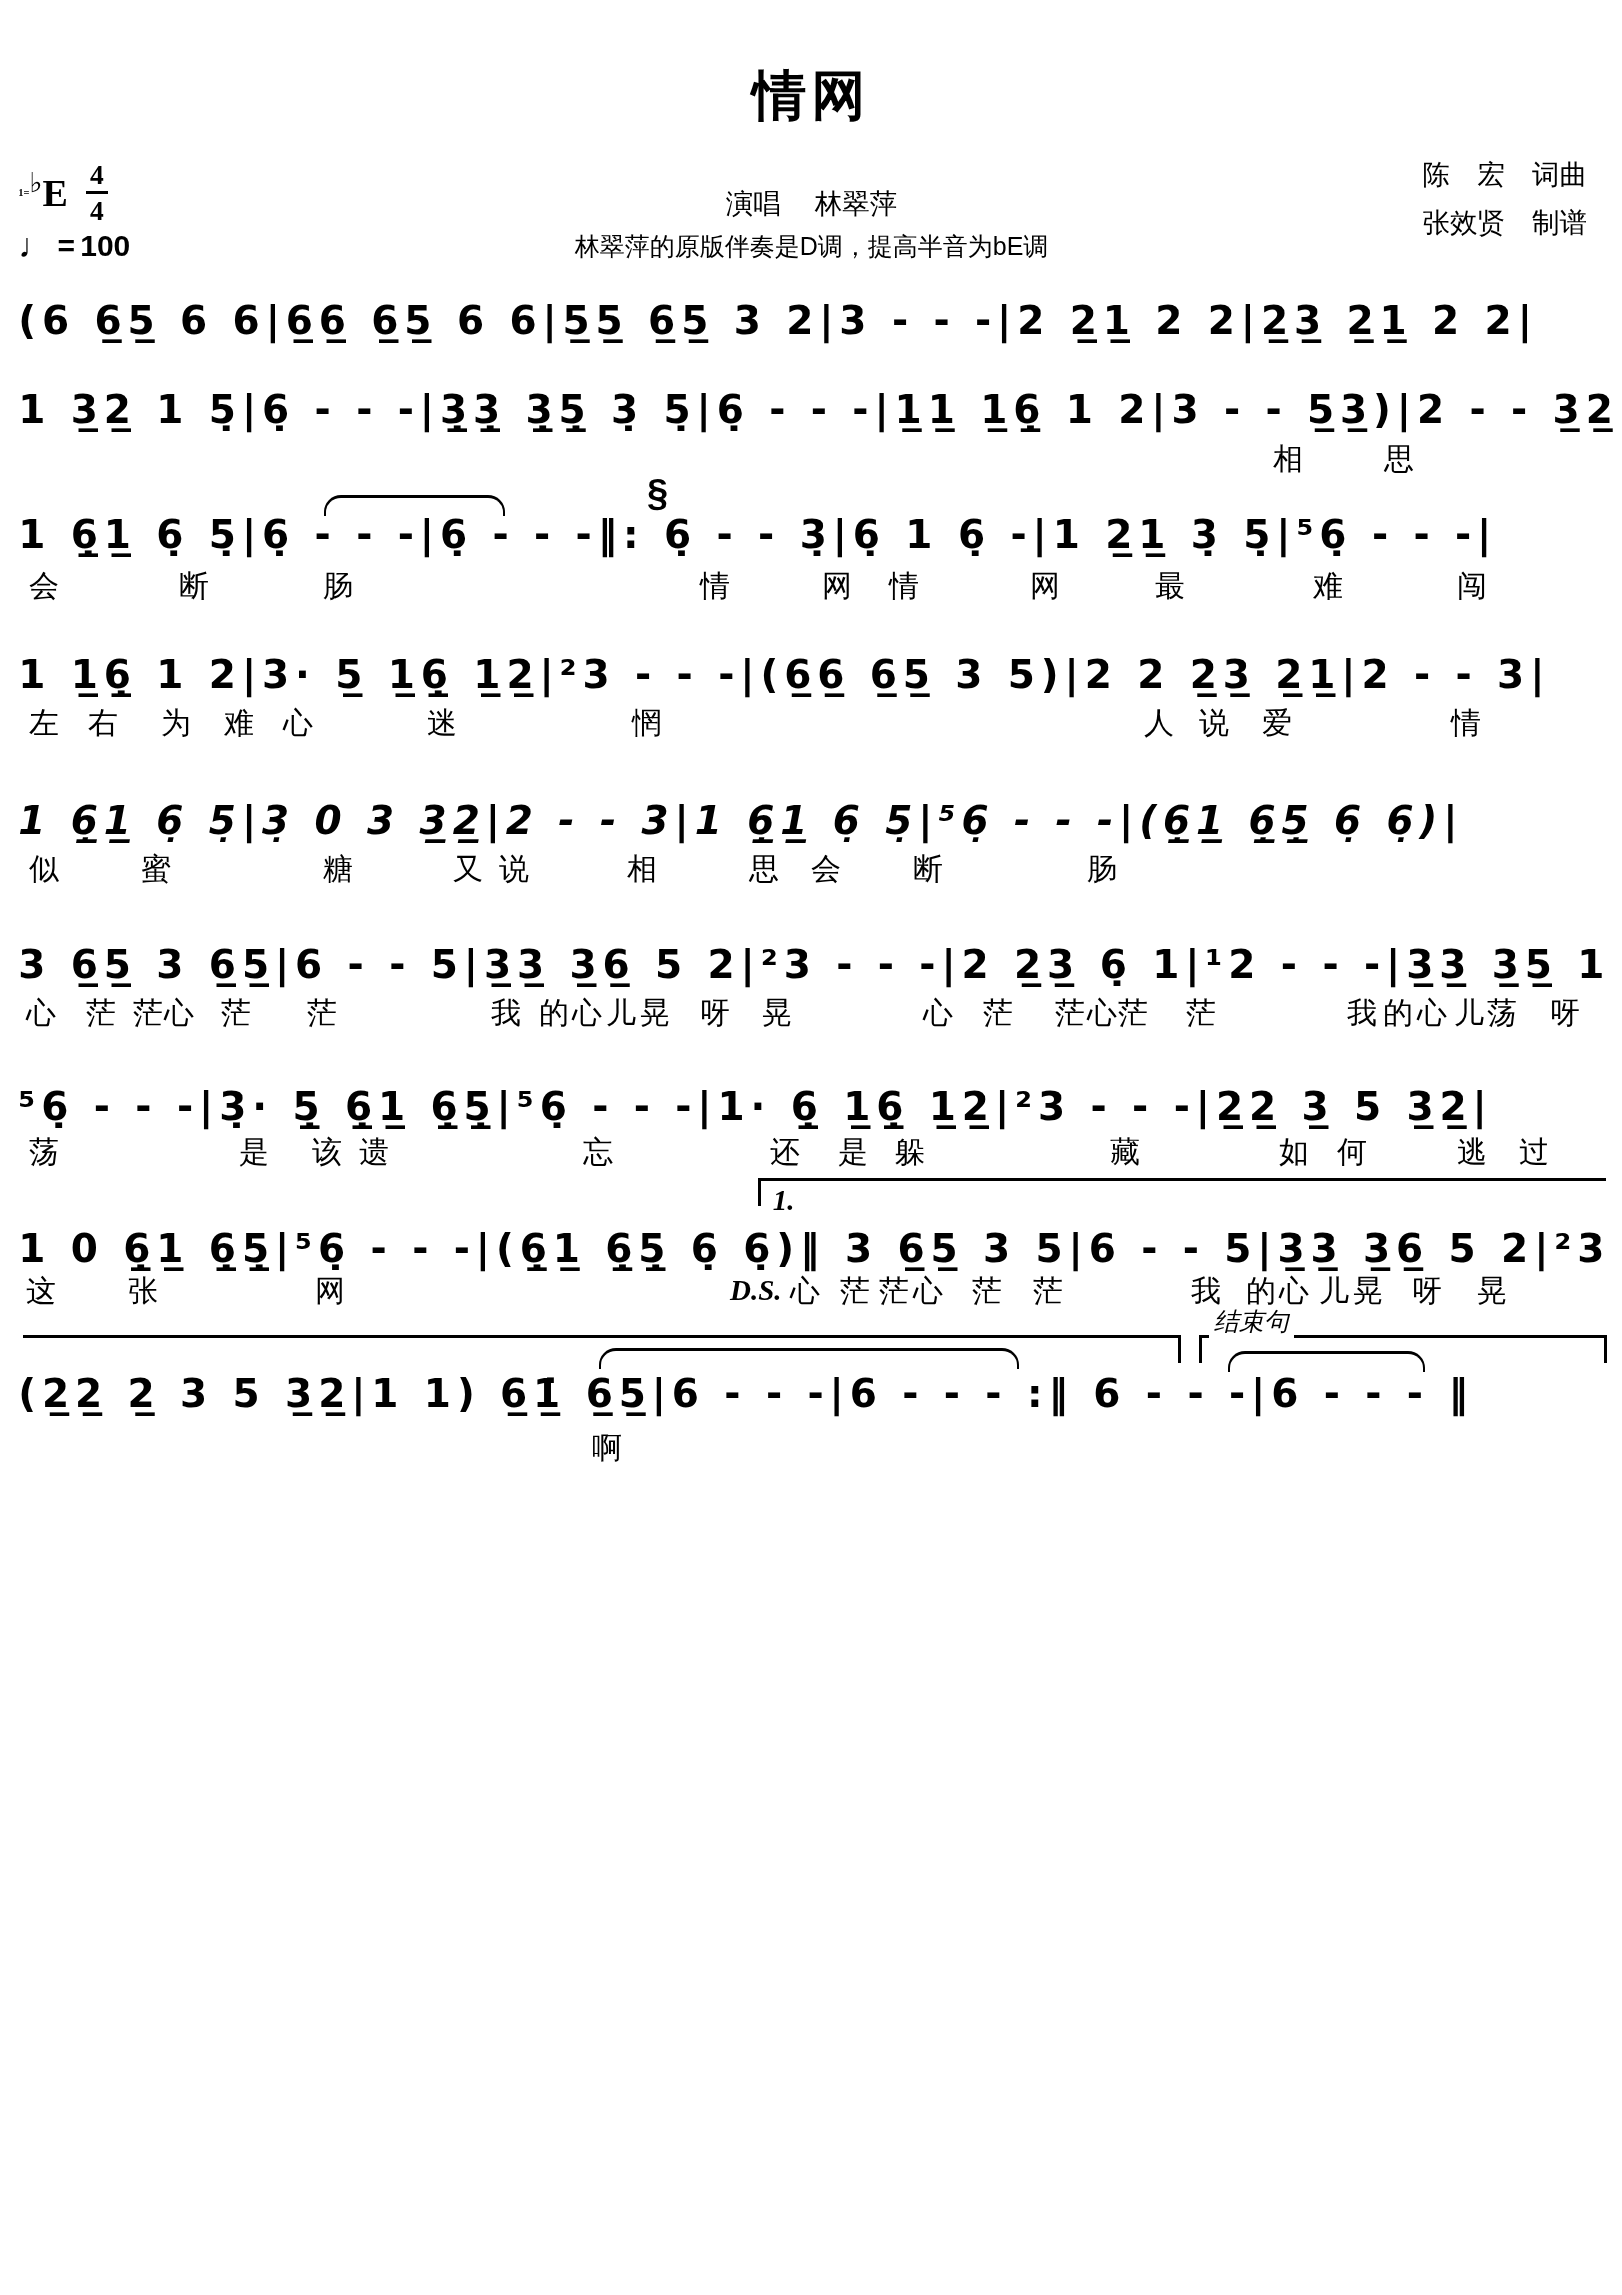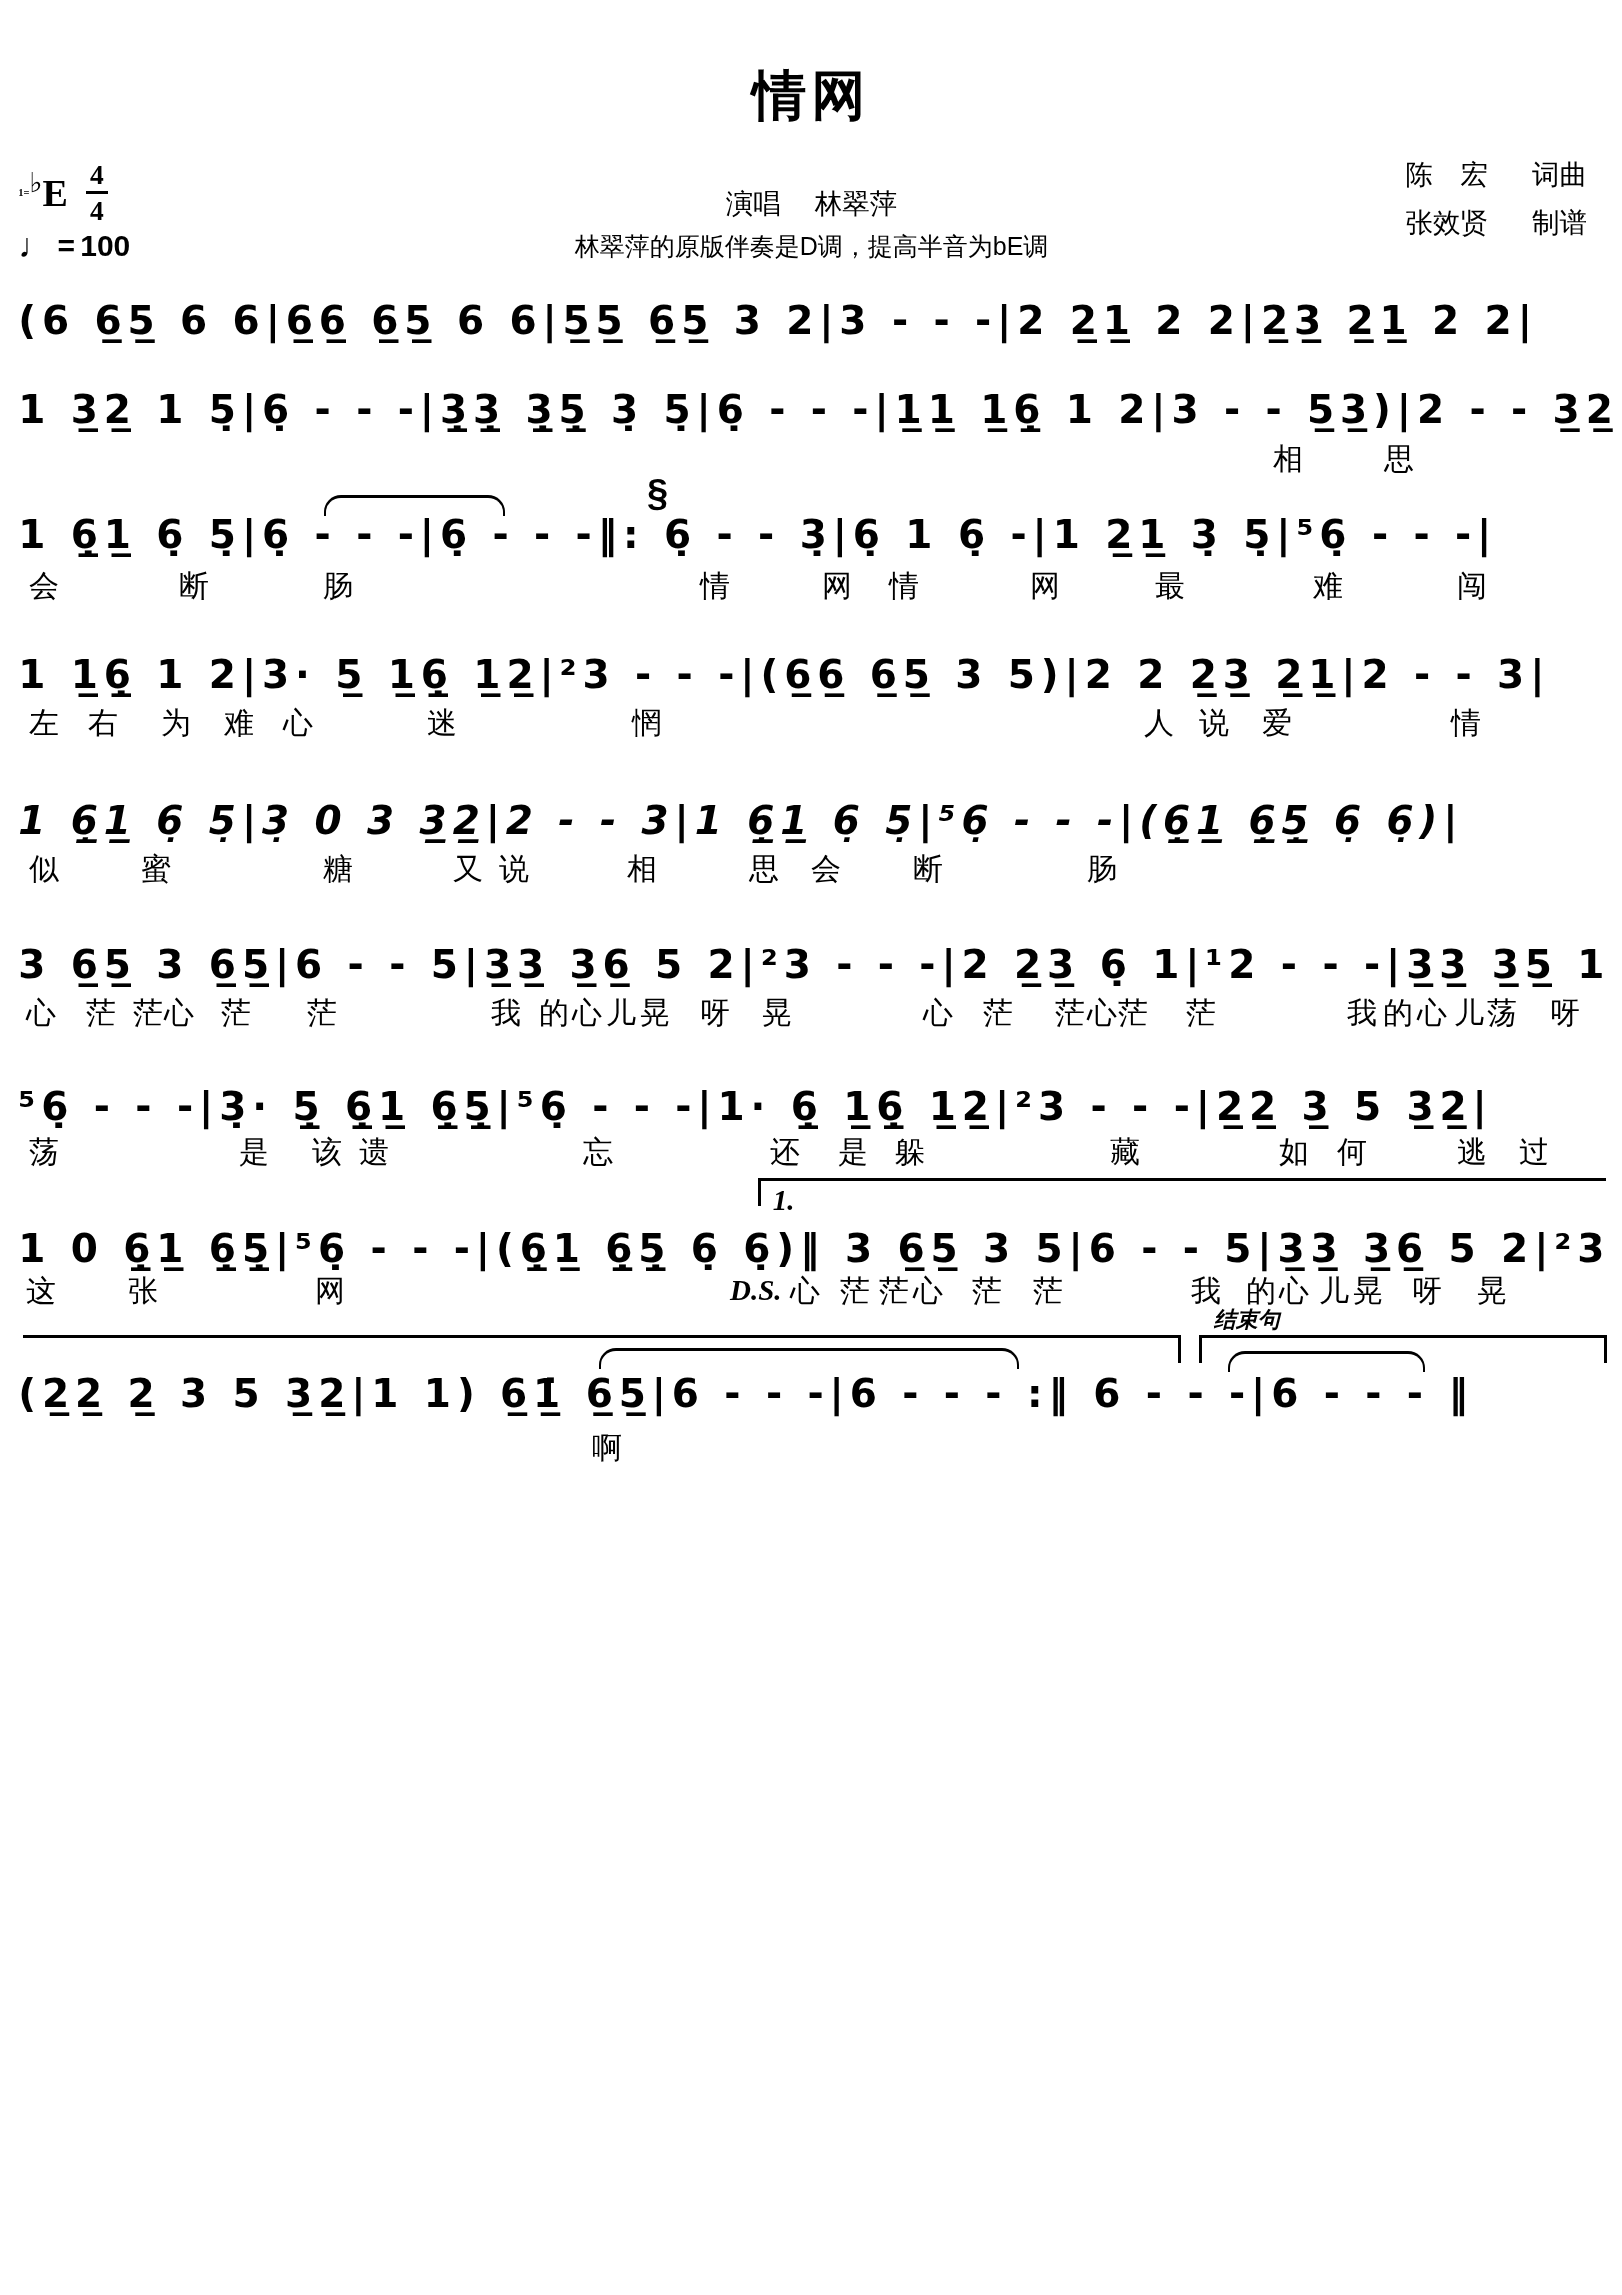--- a/index.html
+++ b/index.html
@@ -16,36 +16,36 @@
   .key-letter{font-size:38px;}
   .meter{display:inline-flex;flex-direction:column;align-items:center;margin-left:18.3px;line-height:1;}
   .meter .top{font-size:27.5px;border-bottom:3.3px solid #000;padding:0 3.9px 2.6px 3.9px;}
   .meter .bot{font-size:27.5px;padding-top:2.6px;}
   .tempo{left:18.3px;top:226px;font-size:30px;font-weight:700;display:flex;align-items:center;gap:5.2px;}
   .tempo .note{font-size:34px;}
   .singer{left:0;right:0;top:186px;text-align:center;font-size:27.5px;}
   .singer .gap{display:inline-block;width:34px;}
   .instruction{left:0;right:0;top:230px;text-align:center;font-size:25px;}
   .credits{right:36px;top:157px;text-align:left;}
-  .credit{display:flex;gap:44px;font-size:27.5px;margin-bottom:11.8px;justify-content:flex-end;}
+  .credit{display:flex;gap:27px;font-size:27.5px;margin-bottom:11.8px;justify-content:flex-end;}
   
   .notes{
     position:absolute;left:18.3px;white-space:nowrap;
     font-family:"DejaVu Sans","Liberation Sans",sans-serif;
     font-weight:700;font-size:39px;letter-spacing:5.9px;line-height:1.1;
   }
   .lyric{position:absolute;font-size:30px;line-height:1;}
   .lyric.ds{font-family:"Liberation Serif","DejaVu Serif",serif;font-style:italic;font-weight:700;font-size:29px;}
   .segno{position:absolute;font-size:38px;font-weight:700;}
   .tie{position:absolute;height:18.3px;border-top:3.9px solid #000;border-left:2.6px solid #000;border-right:2.6px solid #000;border-radius:17px 17px 0 0;}
   .volta{position:absolute;height:25px;border-top:3.9px solid #000;border-left:3.9px solid #000;}
   .vlabel{position:absolute;left:11.8px;top:2.6px;font-family:"Liberation Serif","DejaVu Serif",serif;font-style:italic;font-weight:700;font-size:29px;}
   .vcont{position:absolute;height:25px;border-top:3.9px solid #000;border-right:3.9px solid #000;}
   .ending{position:absolute;height:25px;border-top:3.9px solid #000;border-left:3.9px solid #000;border-right:3.9px solid #000;}
-  .elabel{position:absolute;left:6.5px;top:-33px;font-style:italic;font-weight:700;font-size:22px;background:#fff;padding:0 5.2px;}
+  .elabel{position:absolute;left:6.5px;top:-33px;font-style:italic;font-weight:400;font-size:25px;background:#fff;padding:0 5.2px;}
 </style>
 </head>
 <body>
 
 <div>
   <div class="abs title">情网</div>
 
   <div class="abs keyline">
     <span>1=</span>
       <span class="key-flat">♭</span>

